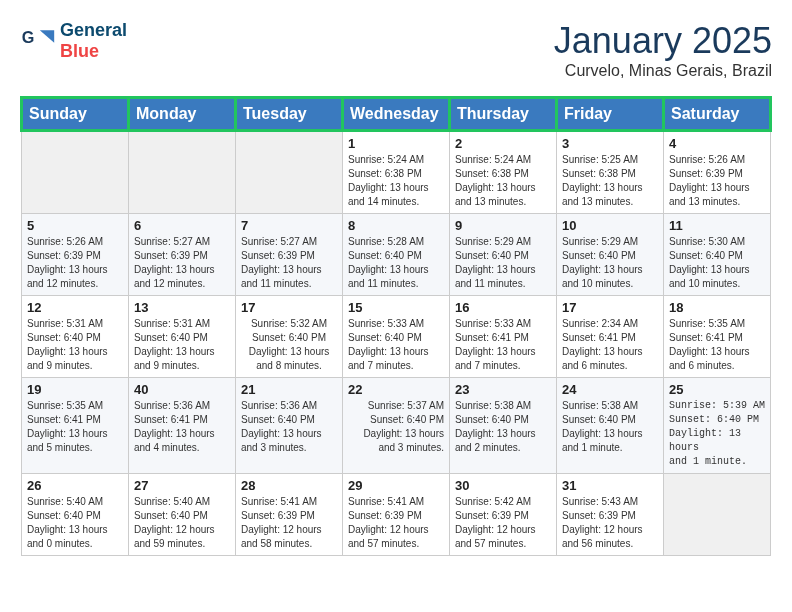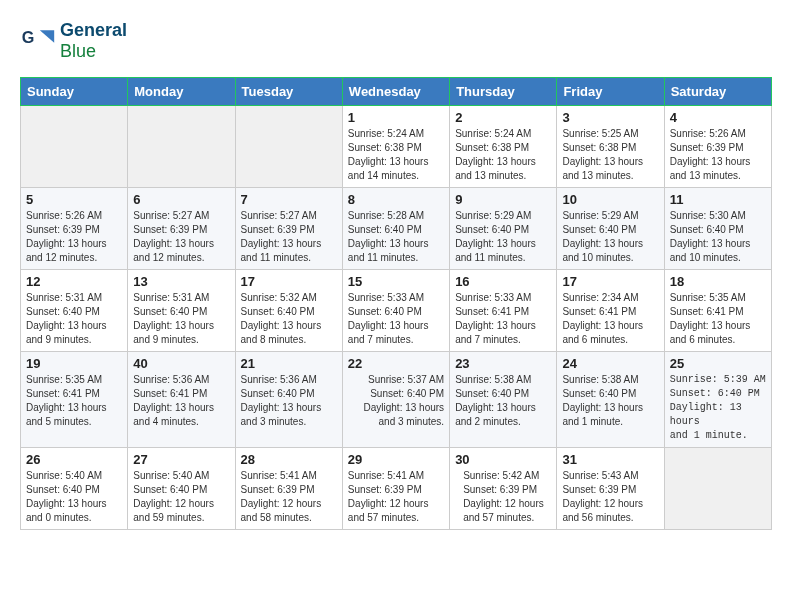--- a/index.html
+++ b/index.html
@@ -40,23 +40,23 @@
     table {
       width: 100%;
       border-collapse: collapse;
       table-layout: fixed;
     }
     thead tr th {
       background-color: #3a7abf;
       color: #fff;
       text-align: left;
       padding: 6px 6px;
-      font-size: 13px;
+      font-size: 16px;
       font-weight: bold;
-      border: 1px solid #22c55e;
+      border: 3px solid #22c55e;
     }
     tbody tr td {
       border: 1px solid #ccc;
       vertical-align: top;
       padding: 4px 5px;
       font-size: 10.5px;
       color: #222;
       height: 80px;
       background: #fff;
     }
@@ -82,24 +82,26 @@
 <body>
 
 <div class="header">
   <div class="logo">
     <svg class="logo-icon" viewBox="0 0 40 40">
       <text x="2" y="22" font-size="18" font-weight="bold" fill="#1a3a5c">G</text>
       <polygon points="22,8 38,8 38,22" fill="#3a7abf"></polygon>
     </svg>
     <div>
       <div style="font-size:18px;font-weight:bold;color:#0c4a6e;line-height:1.15;">General</div>
-      <div style="font-size:18px;font-weight:normal;color:#15803d;line-height:1.15;">Blue</div>
+      <div style="font-size:18px;font-weight:bold;color:#ef4444;line-height:1.15;">Blue</div>
     </div>
   </div>
   <div class="title-block">
+    <div class="month-title">January 2025</div>
+    <div class="location">Curvelo, Minas Gerais, Brazil</div>
   </div>
 </div>
 
 <table>
   <thead>
     <tr id="header-row">
     <th>Sunday</th>
         <th>Monday</th>
         <th>Tuesday</th>
         <th>Wednesday</th>
@@ -203,21 +205,21 @@
         </td>
         <td>
           <span class="day-num">13</span>
           <div class="day-info" style="white-space: pre-line;">Sunrise: 5:31 AM
 Sunset: 6:40 PM
 Daylight: 13 hours
 and 9 minutes.</div>
         </td>
         <td>
           <span class="day-num">17</span>
-          <div class="day-info" style="white-space: pre-line;">Sunrise: 5:32 AM
+          <div class="day-info" style="white-space: pre-line; text-align: center;">Sunrise: 5:32 AM
 Sunset: 6:40 PM
 Daylight: 13 hours
 and 8 minutes.</div>
         </td>
         <td>
           <span class="day-num">15</span>
           <div class="day-info" style="white-space: pre-line;">Sunrise: 5:33 AM
 Sunset: 6:40 PM
 Daylight: 13 hours
 and 7 minutes.</div>
@@ -319,21 +321,21 @@
         </td>
         <td>
           <span class="day-num">29</span>
           <div class="day-info" style="white-space: pre-line;">Sunrise: 5:41 AM
 Sunset: 6:39 PM
 Daylight: 12 hours
 and 57 minutes.</div>
         </td>
         <td>
           <span class="day-num">30</span>
-          <div class="day-info" style="white-space: pre-line; margin-left: 8px;">Sunrise: 5:42 AM
+          <div class="day-info" style="white-space: pre-line;">Sunrise: 5:42 AM
 Sunset: 6:39 PM
 Daylight: 12 hours
 and 57 minutes.</div>
         </td>
         <td>
           <span class="day-num">31</span>
           <div class="day-info" style="white-space: pre-line;">Sunrise: 5:43 AM
 Sunset: 6:39 PM
 Daylight: 12 hours
 and 56 minutes.</div>

